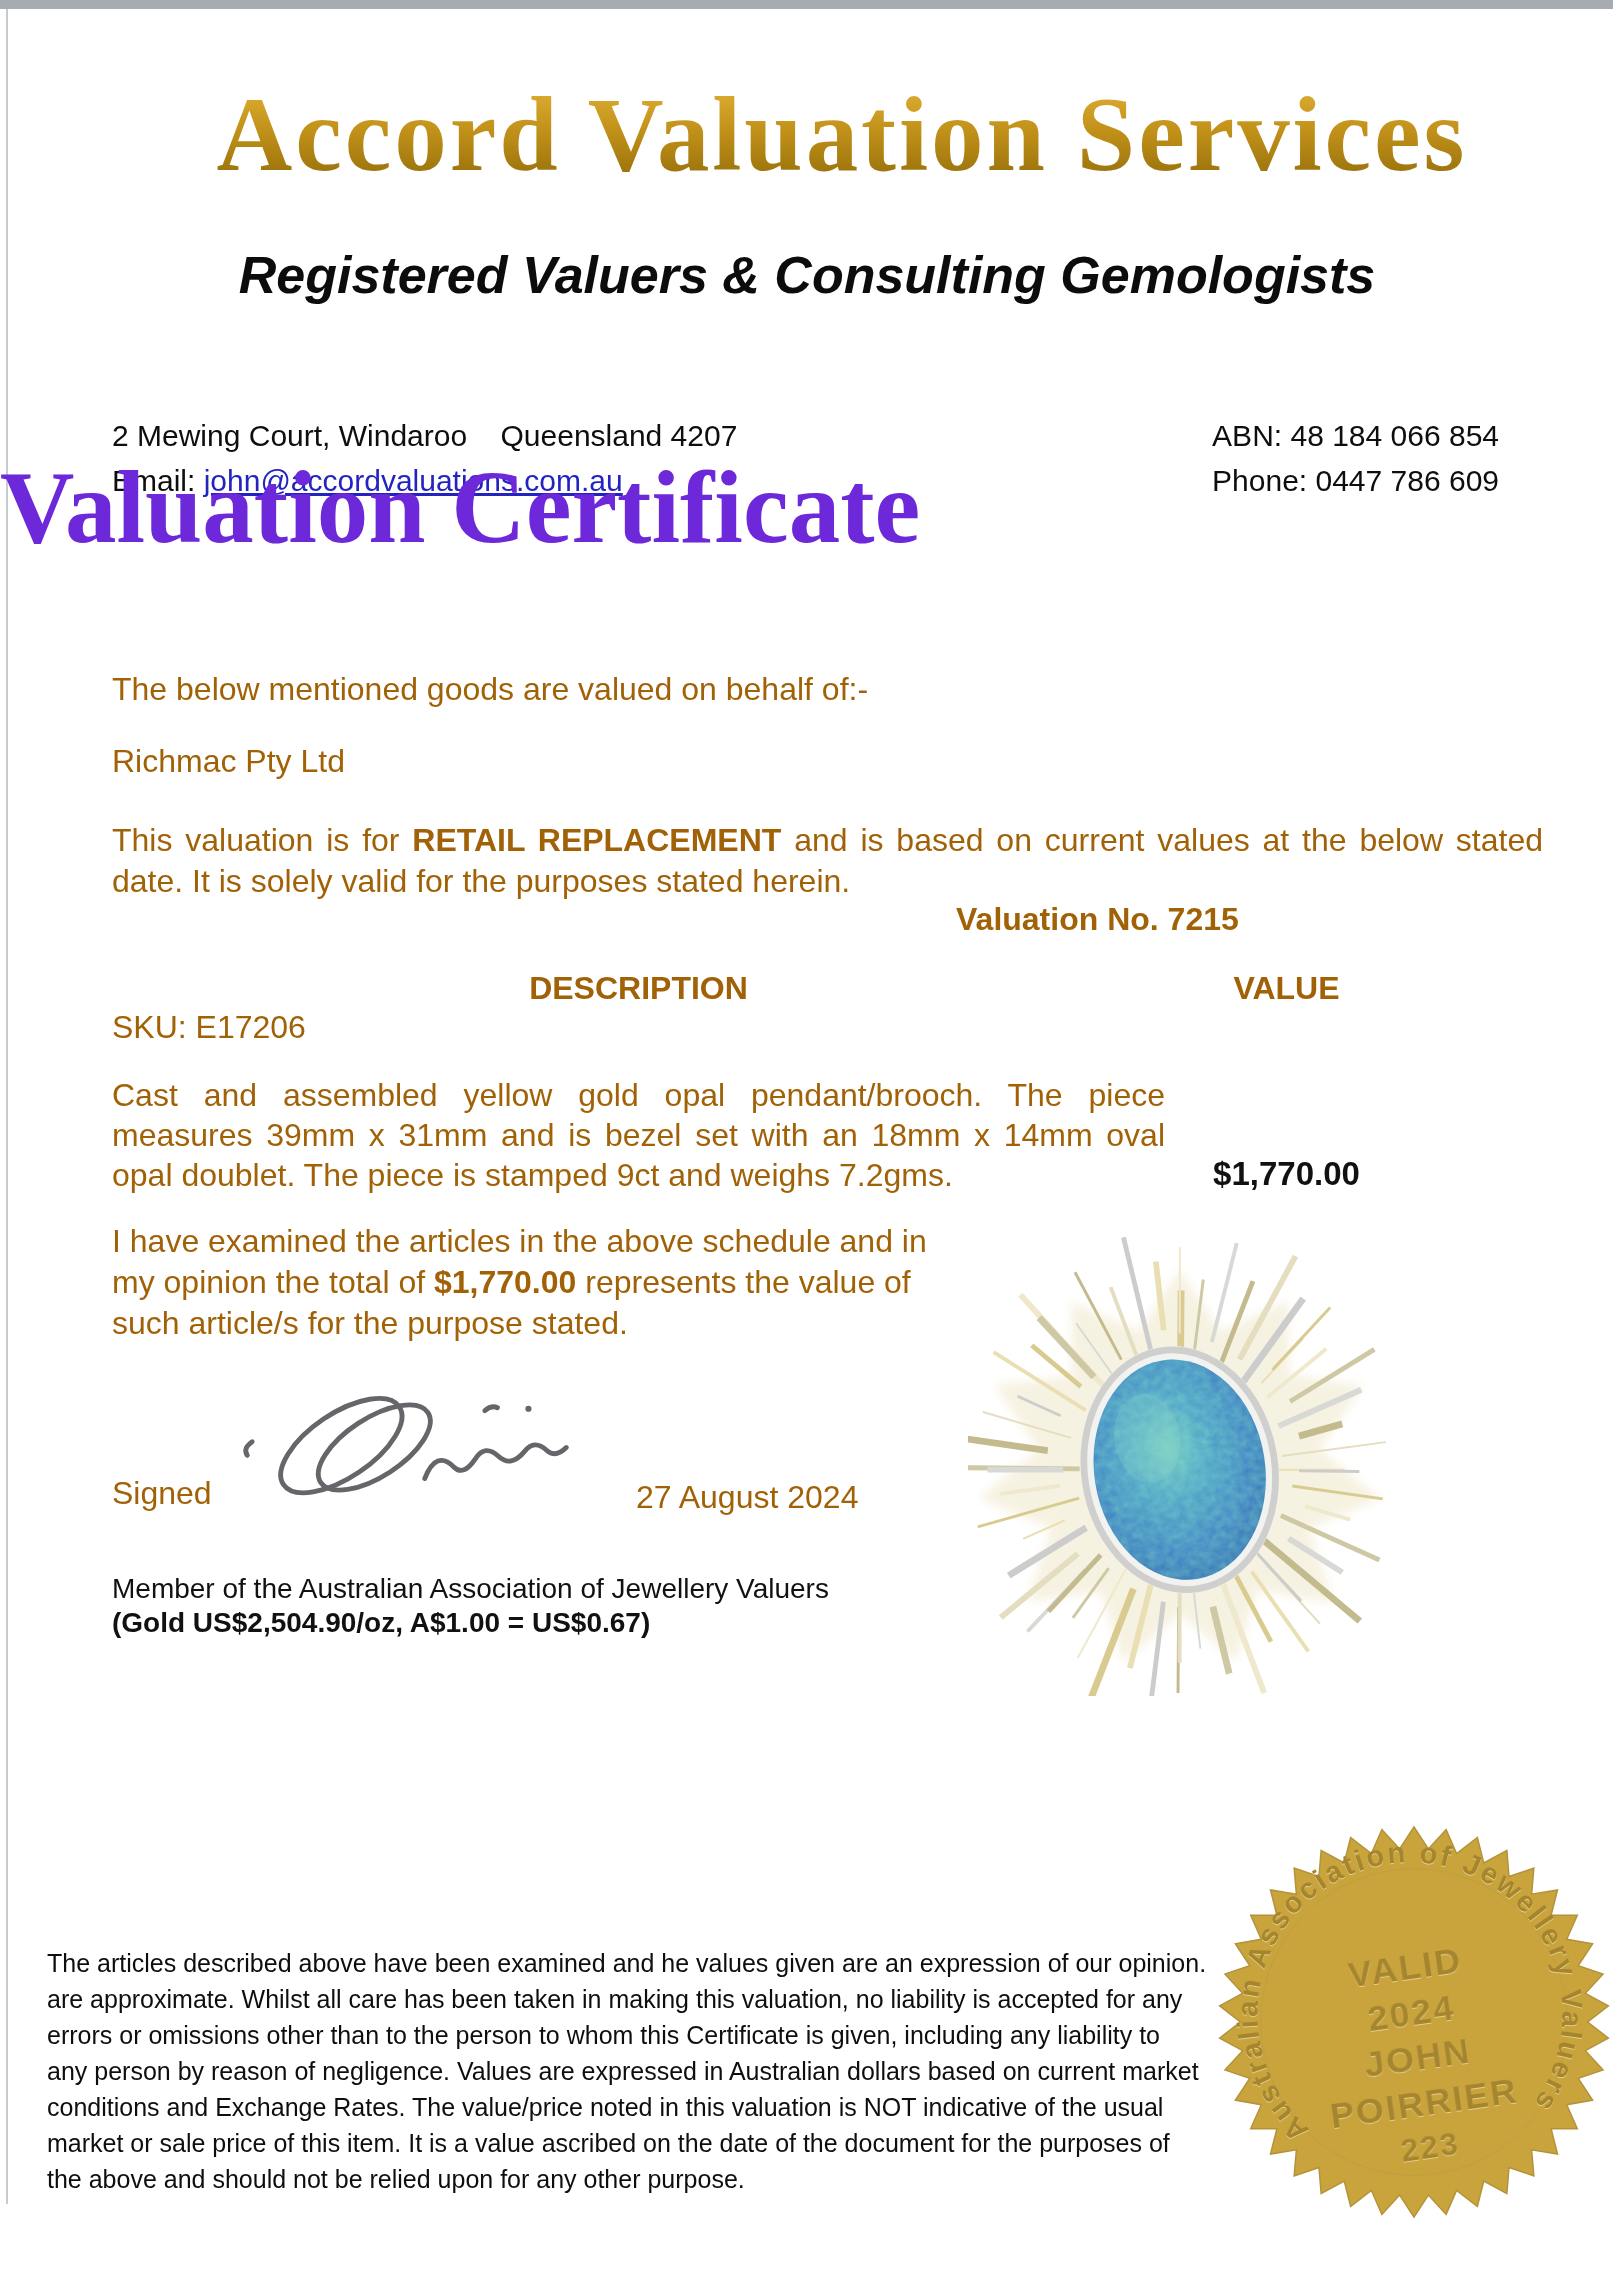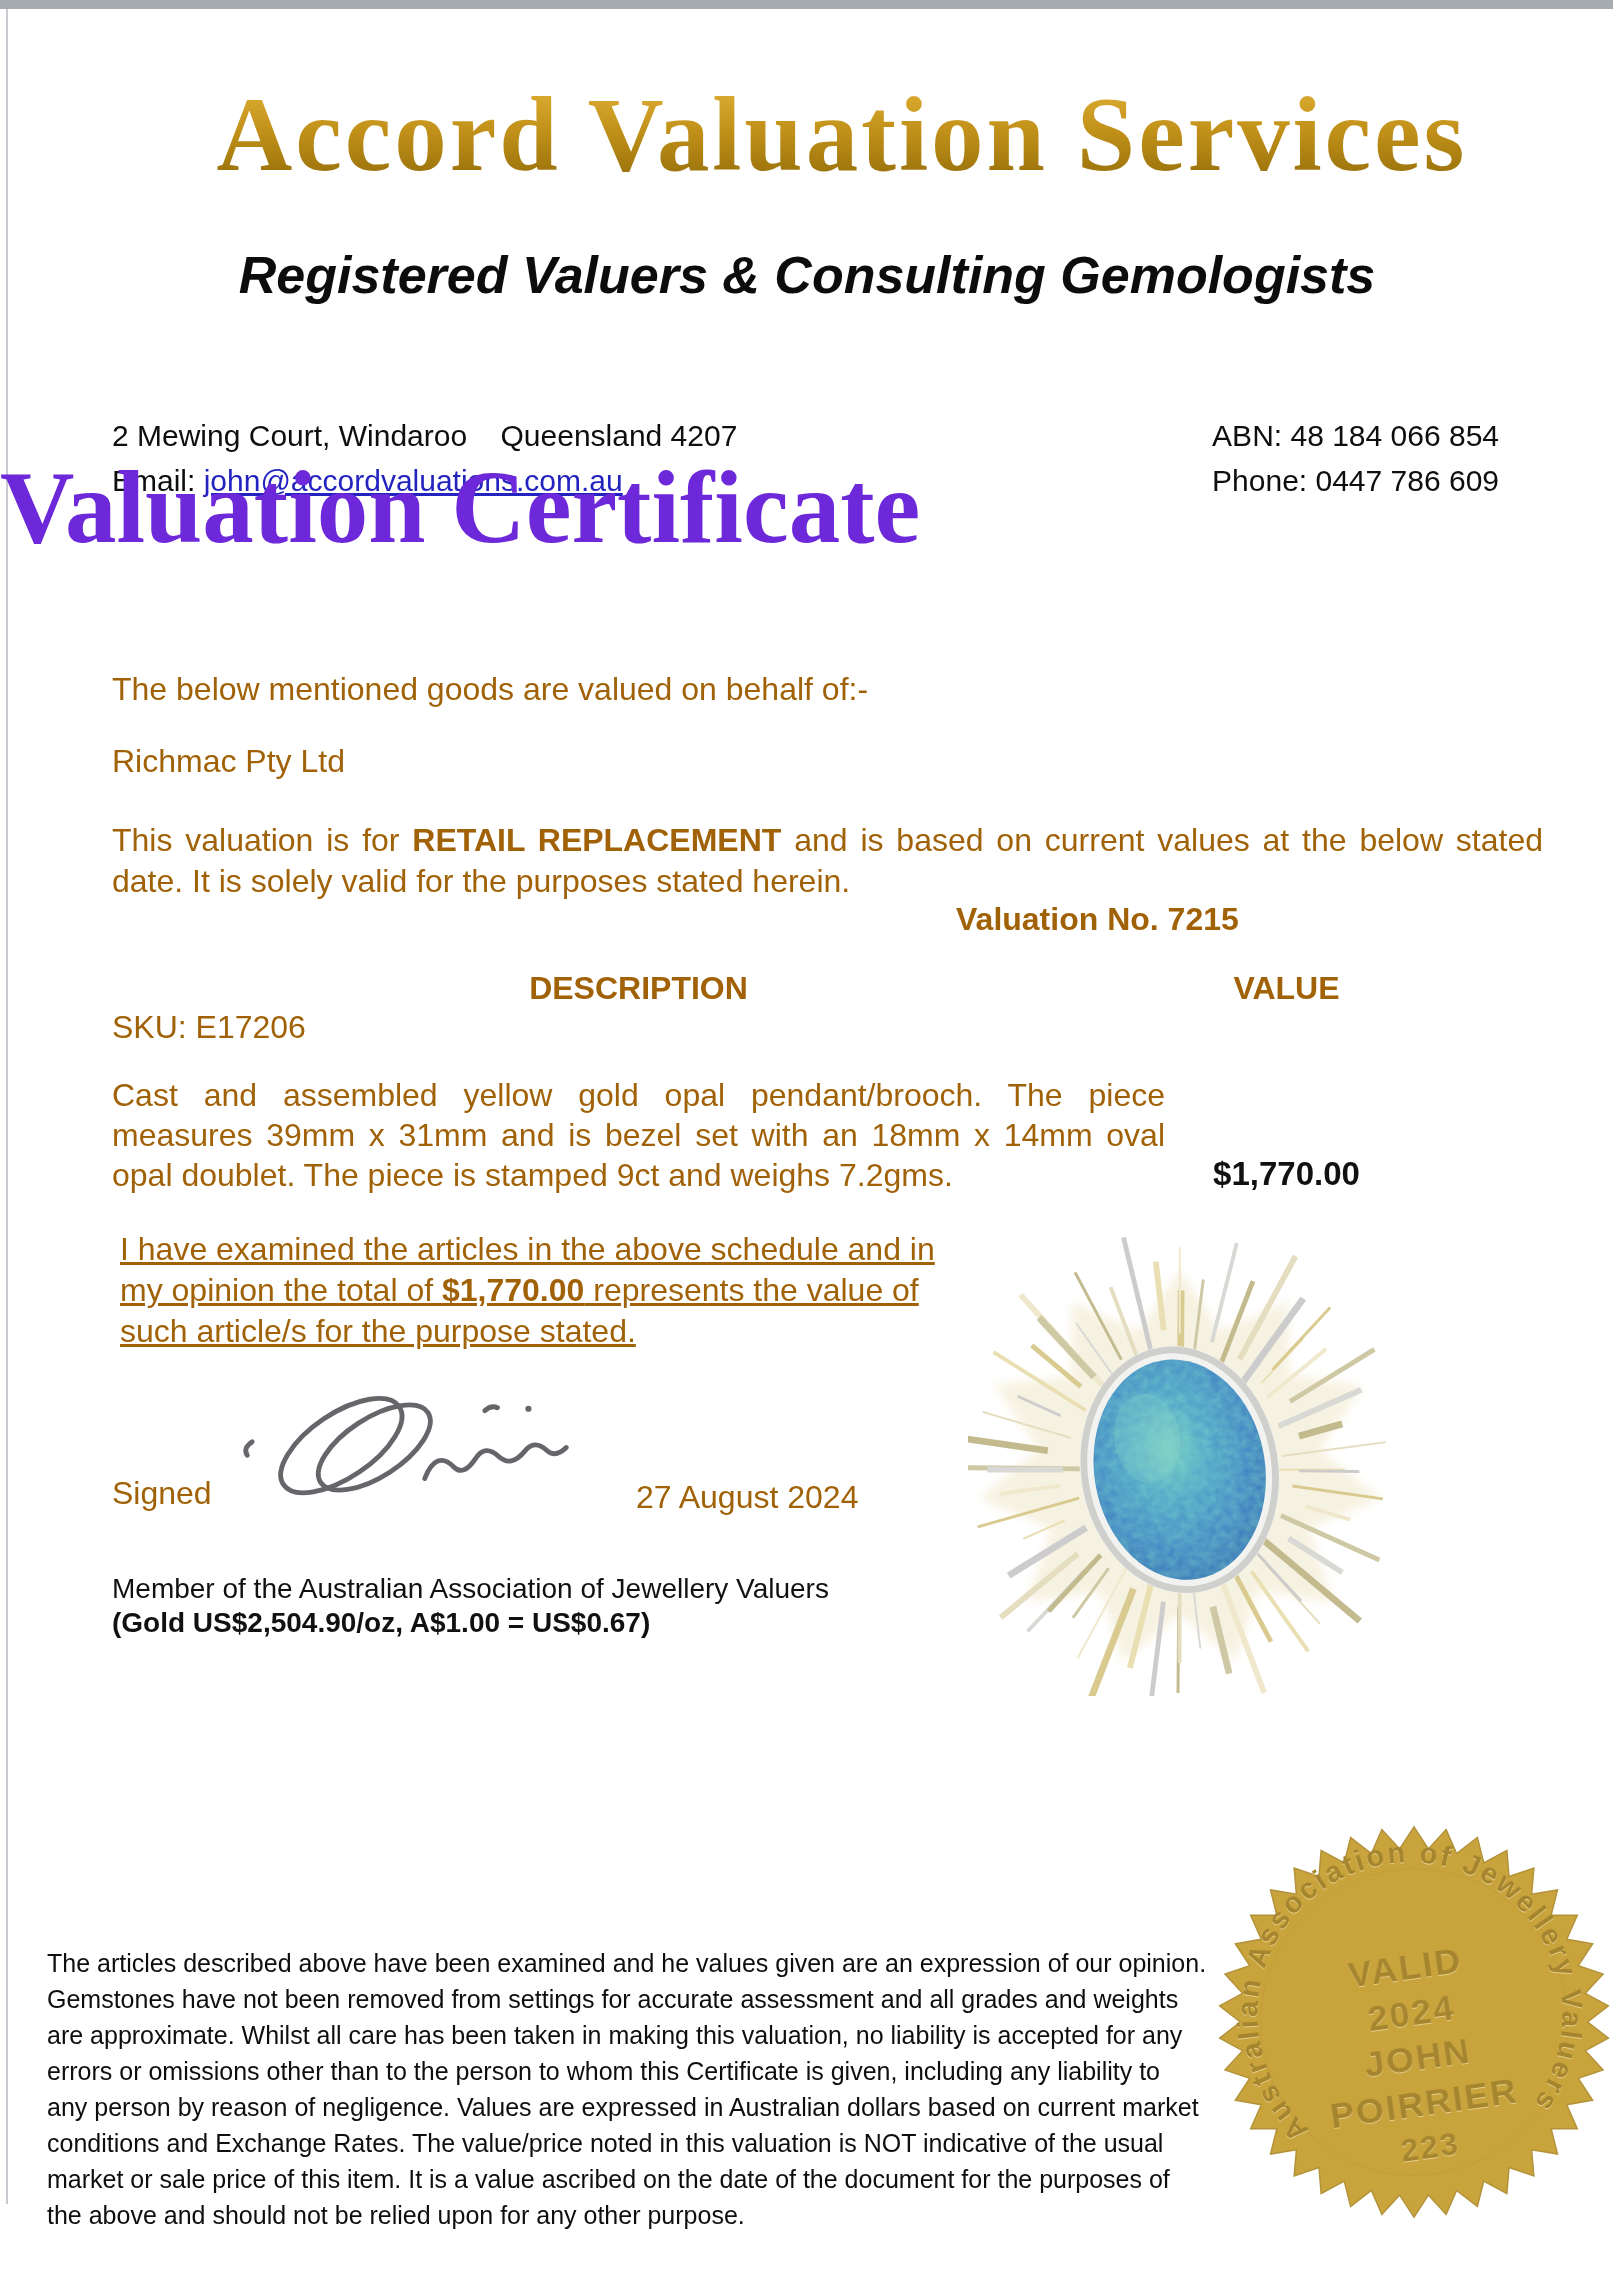--- a/index.html
+++ b/index.html
@@ -99,21 +99,21 @@
     <div class="desc-header">DESCRIPTION</div>
     <div class="value-header">VALUE</div>
   </div>
   <div class="sku body-text">SKU: E17206</div>
 
   <div class="schedule-row">
     <div class="item-desc body-text">Cast and assembled yellow gold opal pendant/brooch.  The piece measures 39mm x 31mm and is bezel set with an 18mm x 14mm oval opal doublet.  The piece is stamped 9ct and weighs 7.2gms.</div>
     <div class="item-value">$1,770.00</div>
   </div>
 
-  <p class="declaration body-text" style="margin:8px;text-decoration:underline;"><span>I have examined the articles in the above schedule and in my opinion the total of </span><b>$1,770.00</b><span> represents the value of such article/s for the purpose stated.</span></p>
+  <p class="declaration body-text" style="margin:0;"><span>I have examined the articles in the above schedule and in my opinion the total of </span><b>$1,770.00</b><span> represents the value of such article/s for the purpose stated.</span></p>
 
   <svg class="signature-svg" viewBox="0 0 490 170">
     <g fill="none" stroke="#55565a" stroke-width="5" stroke-linecap="round" opacity="0.9">
       <path d="M60 78 q -10 7 -5 14"></path>
       <ellipse cx="152" cy="82" rx="72" ry="33" transform="rotate(-34 152 82)"></ellipse>
       <ellipse cx="186" cy="84" rx="66" ry="30" transform="rotate(-33 186 84)"></ellipse>
       <path d="M238 116 q 12 -30 30 -12 q 10 10 22 -8 q 10 -16 24 -3 q 13 12 27 -5 q 10 -13 23 -1 q 9 8 20 -3"></path>
       <path d="M300 46 q 7 -6 13 -3"></path>
       <circle cx="345" cy="44" r="3.2" fill="#55565a" stroke="none"></circle>
     </g>
@@ -219,21 +219,20 @@
       <text x="203" y="160">VALID</text>
       <text x="203" y="207">2024</text>
       <text x="203" y="254">JOHN</text>
       <text x="203" y="301">POIRRIER</text>
       <text x="203" y="345" font-size="33">223</text>
     </g>
   </svg>
 
   <div class="footer">
     <div class="fline">The articles described above have been examined and he values given are an expression of our opinion.</div>
-    <div class="fline">Gemstones have not been removed from settings for accurate assessment and all grades and weights</div>
     <div class="fline">are approximate.  Whilst all care has been taken in making this valuation, no liability is accepted for any</div>
     <div class="fline">errors or omissions other than to the person to whom this Certificate is given, including any liability to</div>
     <div class="fline">any person by reason of negligence.  Values are expressed in Australian dollars based on current market</div>
     <div class="fline">conditions and Exchange Rates.  The value/price noted in this valuation is NOT indicative of the usual</div>
     <div class="fline">market or sale price of this item.  It is a value ascribed on the date of the document for the purposes of</div>
     <div class="fline">the above and should not be relied upon for any other purpose.</div>
   </div>
 </div>
 
 

